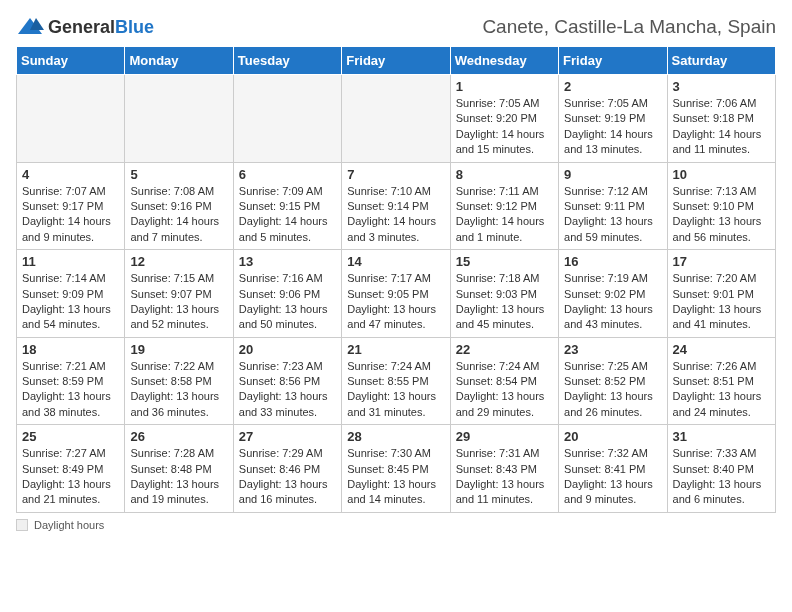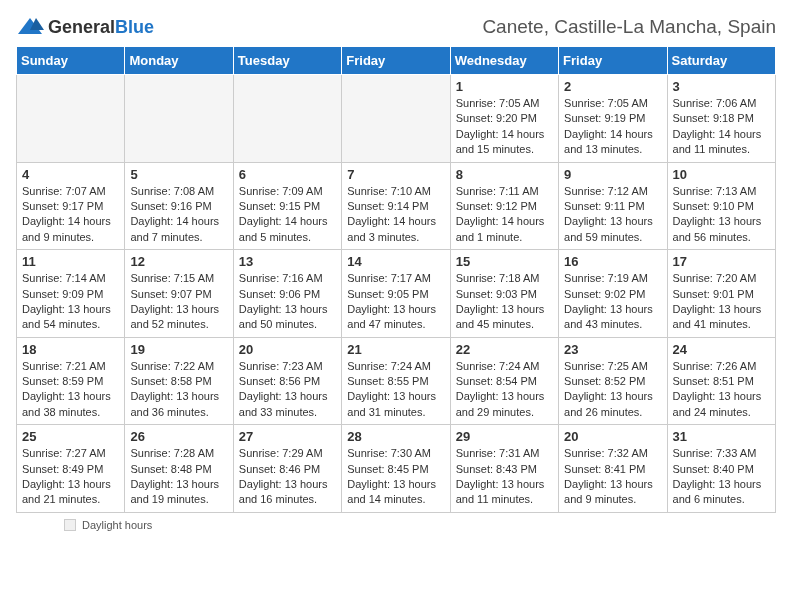--- a/index.html
+++ b/index.html
@@ -74,21 +74,20 @@
       line-height: 1.4;
       color: #333;
     }
     .footer-note {
       margin-top: 6px;
       font-size: 11px;
       color: #555;
       display: flex;
       align-items: center;
       gap: 6px;
-      margin-left: 48px;
     }
     .footer-dot {
       width: 12px;
       height: 12px;
       background: #f0f0f0;
       border: 1px solid #ccc;
       display: inline-block;
     }
   </style>
 </head>

